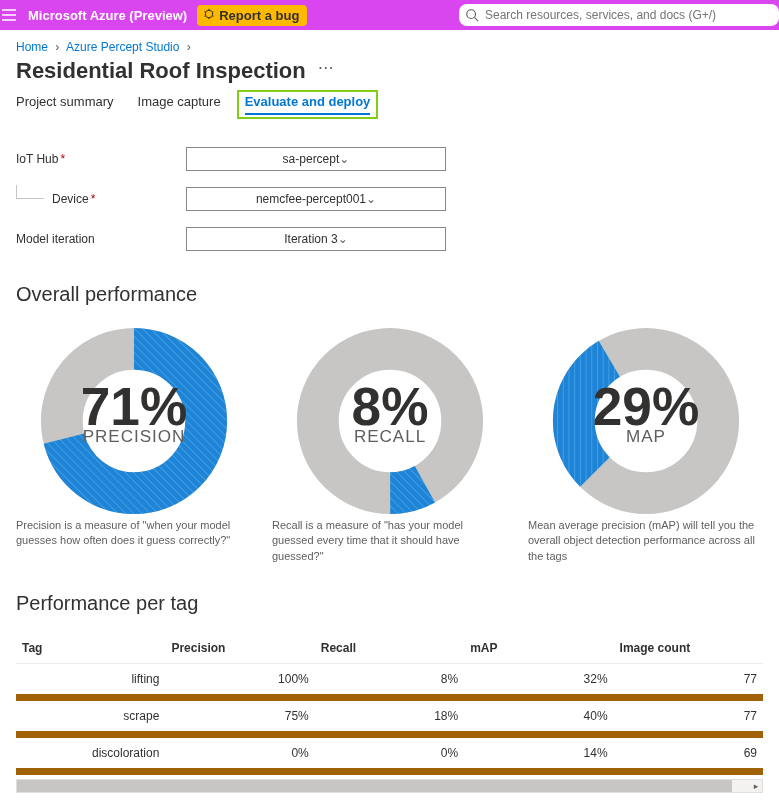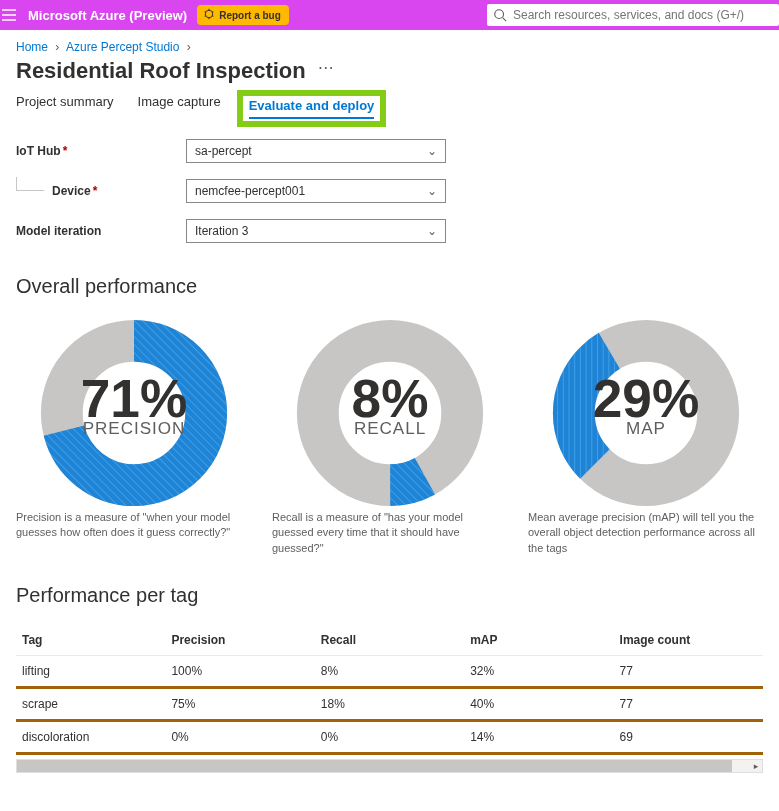--- a/index.html
+++ b/index.html
@@ -20,37 +20,37 @@
     gap: 10px;
     color: #fff;
   }
   .hamburger { width: 18px; height: 18px; cursor: pointer; display:flex; align-items:center; justify-content:center; }
   .brand { font-weight: 600; font-size: 13px; white-space: nowrap; }
   .bug-btn {
     background: #ffb900;
     color: #323130;
     border: none;
     padding: 3px 8px 3px 6px;
-    font-size: 10px;
+    font-size: 13px;
     font-weight: 600;
     border-radius: 4px;
     display: flex;
     align-items: center;
     gap: 4px;
     cursor: pointer;
   }
   .searchwrap {
     margin-left: auto;
     background: #ffffff;
     height: 22px;
     display: flex;
     align-items: center;
     padding: 0 6px;
-    width: 292px;
-    border-radius: 2px;
+    width: 320px;
+    border-radius: 8px;
   }
   .searchwrap input {
     border: none;
     outline: none;
     font-size: 12px;
     flex: 1;
     color: #605e5c;
     background: transparent;
   }
   .search-icon { color: #605e5c; margin-right: 6px; display:flex; }
@@ -77,52 +77,51 @@
   
   .tabs {
     display: flex;
     gap: 24px;
     padding: 0 16px;
     font-size: 13px;
     position: relative;
   }
   .tab { color: #323130; cursor: pointer; padding-bottom: 6px; white-space:nowrap; }
   .tab.active-wrap {
-    border: 6px solid #84cc16;
+    border: 2px solid #84cc16;
     padding: 2px 6px;
-    margin: -4px -8px 0;
+    margin: -4px -8px 16px;
   }
   .tab.active {
     color: #0078d4;
     font-weight: 600;
     border-bottom: 2px solid #0078d4;
     padding-bottom: 4px;
   }
   
   .formrow {
     display: flex;
     align-items: center;
     padding: 4px 16px;
     margin-top: 8px;
   }
   .formrow:first-of-type { margin-top: 28px; }
   .formlabel {
     width: 170px;
     font-size: 12px;
     color: #323130;
-    font-weight: bold;
   }
   .req { color: #a80000; margin-left: 2px; }
   .combo {
     border: 1px solid #8a8886;
     height: 24px;
     width: 260px;
     display: flex;
     align-items: center;
-    justify-content: space-between;
+    justify-content: center;
     padding: 0 8px;
     font-size: 12px;
     cursor: pointer;
     background: #fff;
   }
   .chev { color: #605e5c; }
   .sublabel-indent { display:flex; align-items:center; }
   .indent-line { width: 28px; height: 1px; border-bottom: 1px solid #c8c6c4; margin-right: 8px; border-left: 1px solid #c8c6c4; height: 14px; margin-top: -14px; border-bottom-left-radius: 0; }
   
   h2.section {
@@ -157,22 +156,23 @@
   }
   .tagtable th {
     text-align: left;
     font-weight: 600;
     padding: 8px 6px;
     border-bottom: 1px solid #edebe9;
     color: #323130;
   }
   .tagtable td {
     padding: 8px 6px;
-    border-bottom: 3px solid #a16207;
-    color: #323130;
+    border-bottom: 7px solid #a16207;
+    color: #323130;
+    text-align: right;
   }
   .hscroll {
     margin: 4px 16px 0;
     height: 14px;
     background: #f3f2f1;
     position: relative;
     border: 1px solid #e1dfdd;
   }
   .hscroll-thumb {
     position: absolute;

